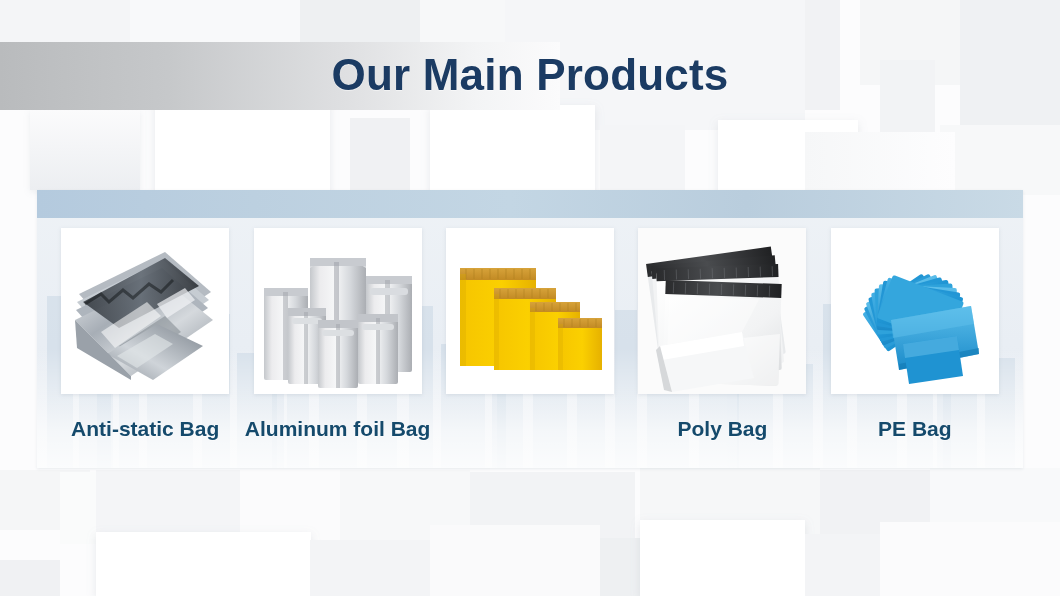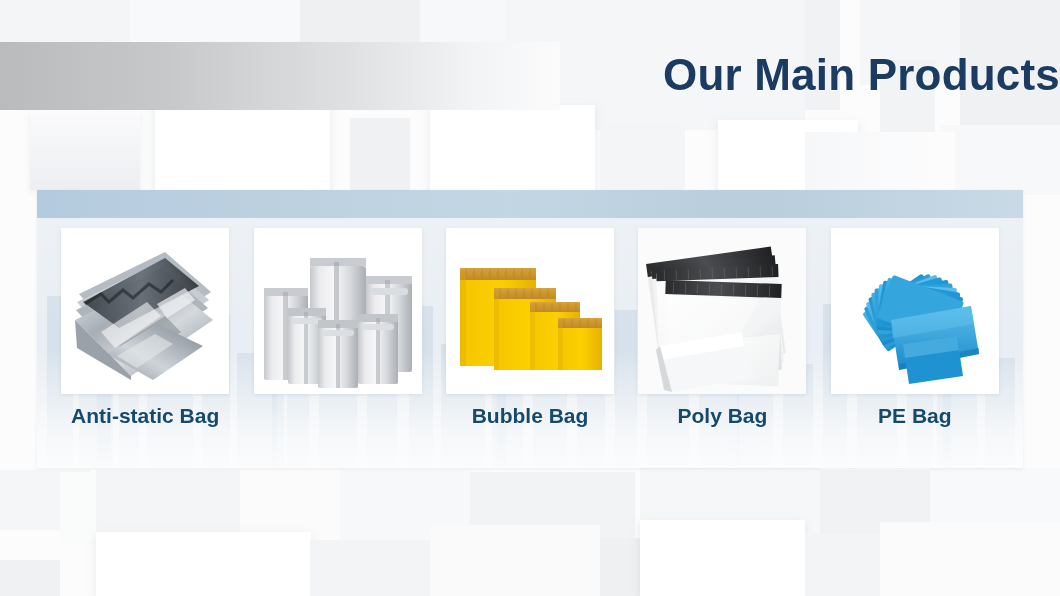--- a/index.html
+++ b/index.html
@@ -14,21 +14,21 @@
   #bg { position:absolute; inset:0; overflow:hidden; background:#fdfdfe; }
 
   .band-grey {
     position:absolute; left:0; top:42px; width:560px; height:68px;
     background:linear-gradient(90deg,#b9bbbd 0%,#c6c8ca 30%,#dfe0e2 62%,#f3f4f5 85%,#fbfbfc 100%);
   }
 
   
   #title-wrap {
     position:absolute; left:0; top:50px; width:1060px;
-    text-align:right; z-index:6;
+    text-align:center; z-index:6;
   }
   #page-title {
     font-size:44px; font-weight:bold; letter-spacing:.2px;
     color:#1b3b63; text-shadow:0 1px 0 rgba(255,255,255,.5);
   }
 
   
   #banner {
     position:absolute; left:37px; top:190px; width:986px; height:278px;
     z-index:4; overflow:hidden;
@@ -53,21 +53,21 @@
   }
   .product { flex:1; display:flex; flex-direction:column; align-items:center; }
   .card {
     width:168px; height:166px; background:#ffffff;
     box-shadow:0 1px 4px rgba(80,100,125,.13);
     position:relative; overflow:hidden;
     display:flex; align-items:center; justify-content:center;
   }
   .card svg { display:block; }
   .plabel {
-    margin-top:10px; font-size:21px; font-weight:bold; color:#154a6c;
+    margin-top:23px; font-size:21px; font-weight:bold; color:#154a6c;
     white-space:nowrap; text-shadow:0 1px 0 rgba(255,255,255,.45);
   }
 </style>
 </head>
 <body>
 
 <div id="bg">
   <svg width="1060" height="596">
     <defs>
       <linearGradient id="gA" x1="0" y1="0" x2="1" y2="1">
@@ -277,20 +277,21 @@
         </g>
 
         <g>
           <rect x="104" y="90" width="40" height="66" rx="2" fill="url(#fo)"></rect>
           <rect x="104" y="86" width="40" height="8" fill="#c2c5ca"></rect>
           <rect x="122" y="90" width="4" height="66" fill="#9fa3a9" opacity="0.5"></rect>
           <rect x="108" y="96" width="32" height="6" rx="3" fill="#dcdfe2"></rect>
         </g>
       </svg>
     </div>
+    <div class="plabel">Aluminum foil Bag</div>
   </div>
 
   <div class="product">
     <div class="card">
       <svg width="168" height="166" viewBox="0 0 168 166">
         <rect width="168" height="166" fill="#ffffff"></rect>
         <defs>
           <linearGradient id="yl" x1="0" y1="0" x2="1" y2="0">
             <stop offset="0%" stop-color="#f6c500"></stop>
               <stop offset="55%" stop-color="#fbd000"></stop>
@@ -348,21 +349,20 @@
             <line x1="142" y1="91" x2="142" y2="99"></line>
           <line x1="150" y1="91" x2="150" y2="99"></line>
         </g>
 
         <rect x="14" y="46" width="6" height="92" fill="#d8a800" opacity="0.35"></rect>
         <rect x="48" y="66" width="5" height="76" fill="#d8a800" opacity="0.3"></rect>
         <rect x="84" y="80" width="5" height="62" fill="#d8a800" opacity="0.3"></rect>
         <rect x="112" y="96" width="5" height="46" fill="#d8a800" opacity="0.3"></rect>
       </svg>
     </div>
-    <div class="plabel">Bubble Bag</div>
   </div>
 
   <div class="product">
     <div class="card">
       <svg width="168" height="166" viewBox="0 0 168 166">
         <rect width="168" height="166" fill="#fbfbfb"></rect>
         <defs>
           <linearGradient id="pw" x1="0" y1="0" x2="1" y2="1">
             <stop offset="0%" stop-color="#ffffff"></stop>
               <stop offset="60%" stop-color="#f2f3f4"></stop>

